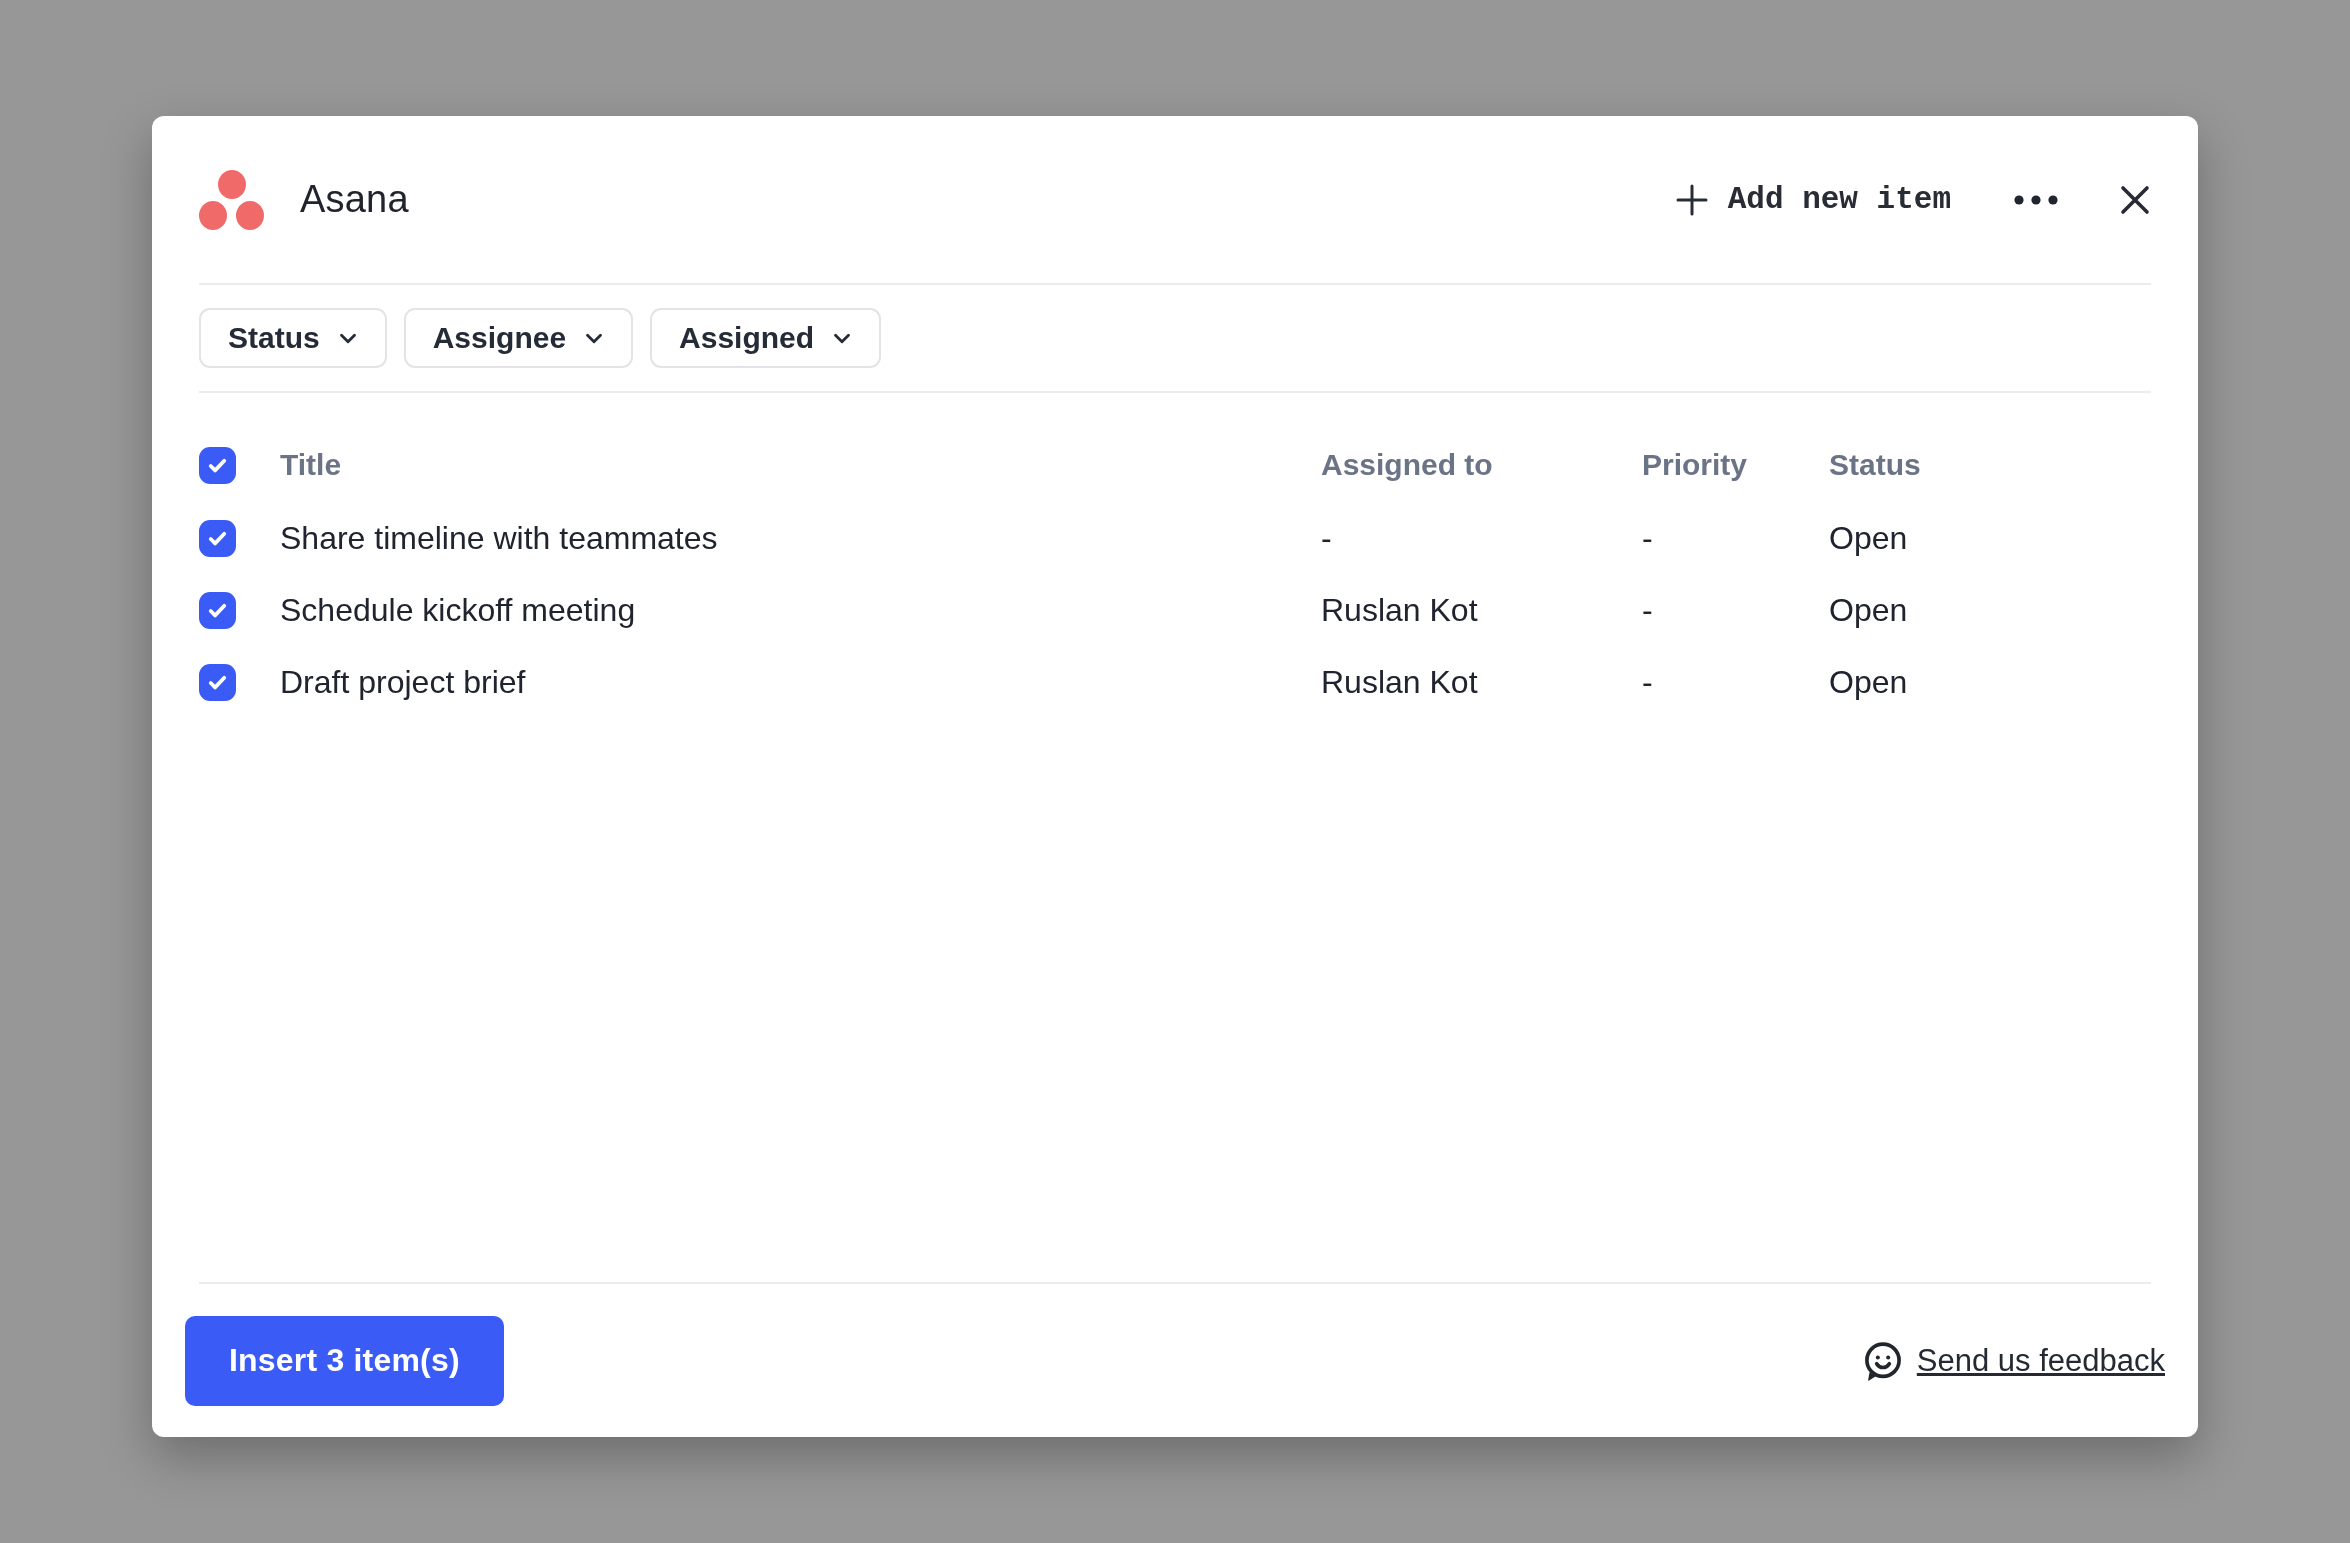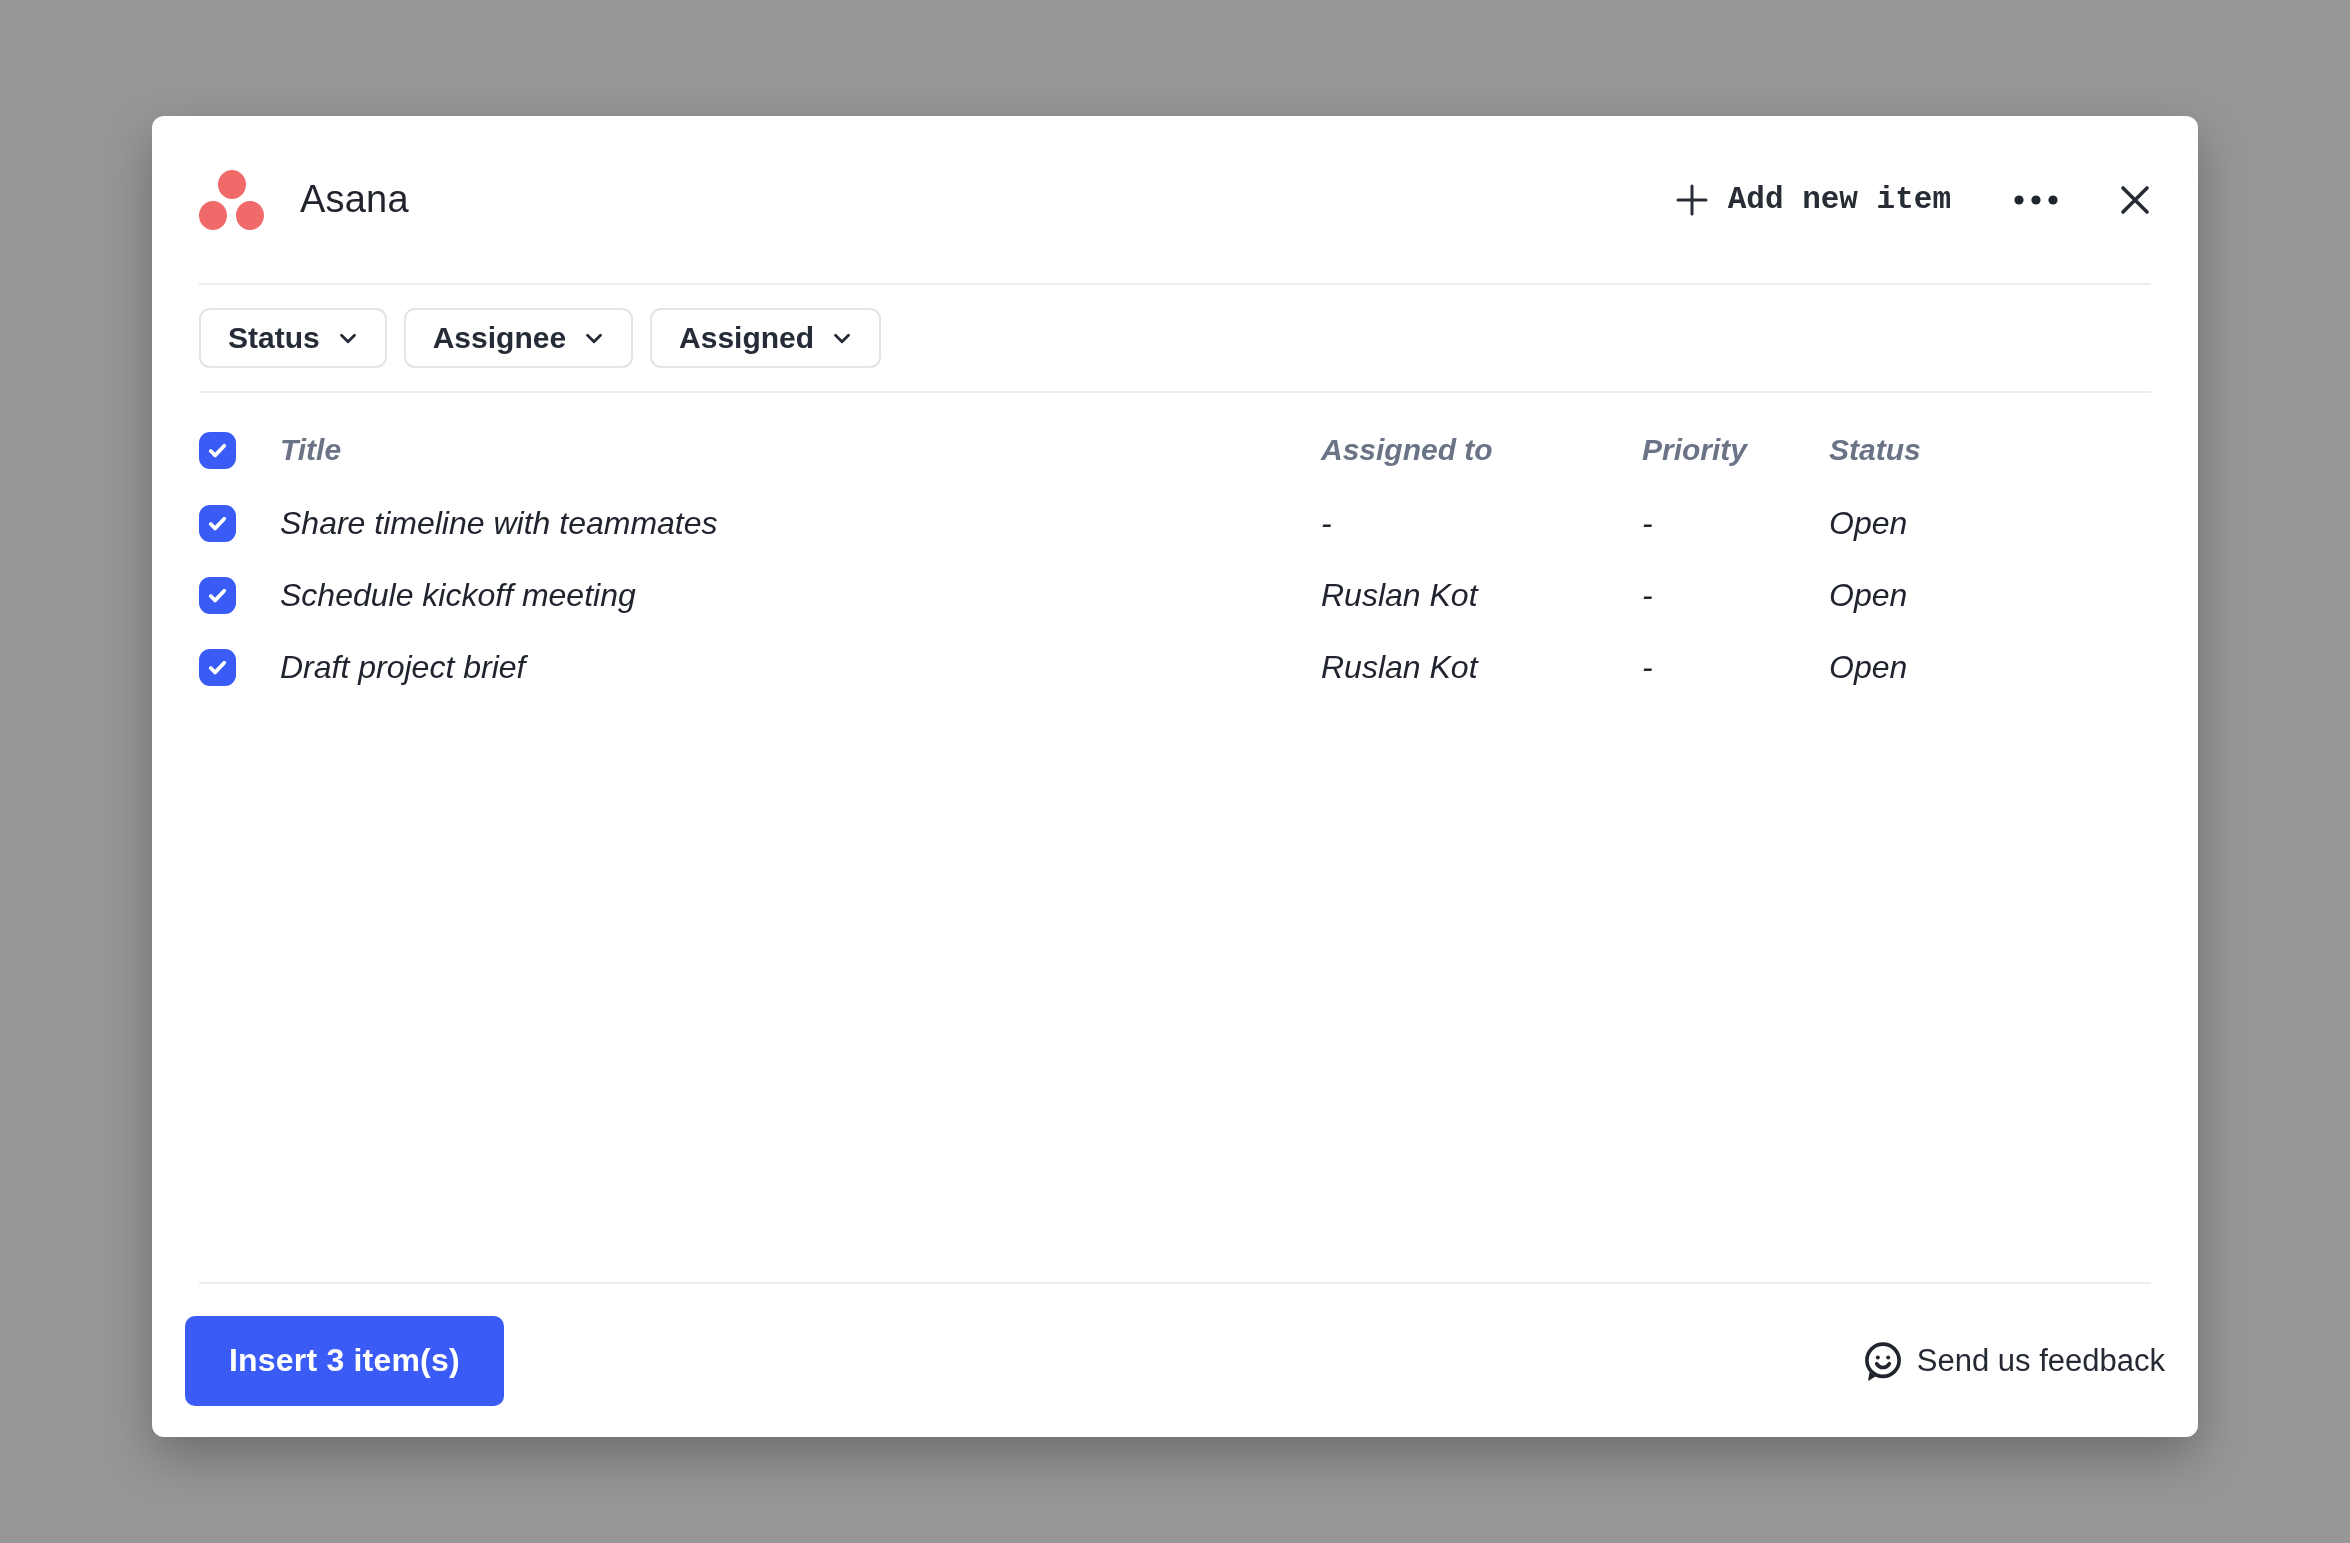--- a/index.html
+++ b/index.html
@@ -94,23 +94,22 @@
     border-radius: 11px;
     cursor: pointer;
     font-family: inherit;
     font-size: 30px;
     font-weight: 600;
     color: #252b37;
   }
   
   .table {
     flex: 1 1 auto;
-    padding: 20px 47px 0 47px;
+    padding: 35px 47px 0 47px;
     overflow: hidden;
-    font-style: italic;
   }
   .t-row {
     display: grid;
     grid-template-columns: 81px 1041px 321px 187px 1fr;
     align-items: center;
   }
   .t-head { height: 74px; }
   .t-head .t-cell {
     font-size: 30px;
     font-weight: 600;
@@ -157,20 +156,21 @@
     display: flex;
     align-items: center;
     gap: 11px;
     background: none;
     border: none;
     cursor: pointer;
     font-family: inherit;
     font-size: 31px;
     font-weight: 400;
     color: #242933;
+    text-decoration: underline;
   }
 </style>
 </head>
 <body>
 
 <div class="modal">
 
   <div class="modal-header">
     <div class="logo">
       <span class="dot" style="left:19px; top:0;   width:28px; height:29px; background:#f06a6a;"></span>

